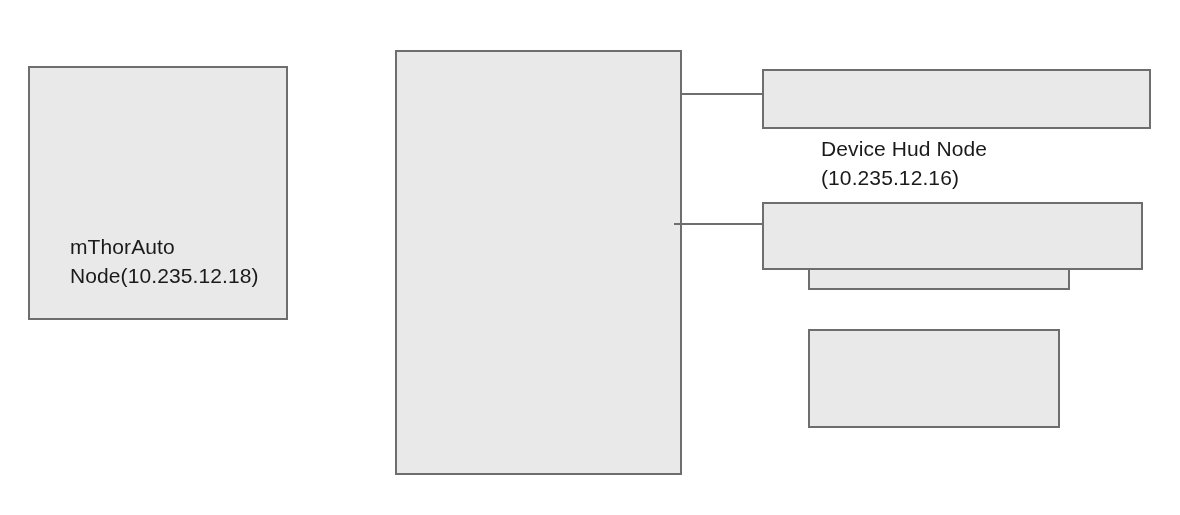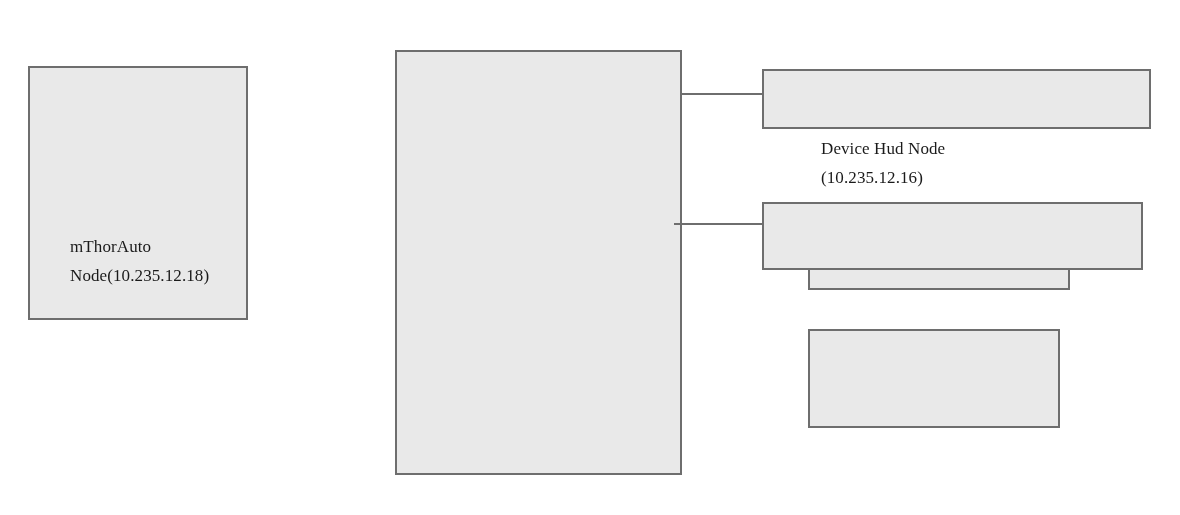--- a/index.html
+++ b/index.html
@@ -19,31 +19,30 @@
   }
   .box {
     position: absolute;
     box-sizing: border-box;
     background: #e9e9e9;
     border: 2px solid #6e6e6e;
   }
   .txt {
     position: absolute;
     color: #1a1a1a;
-    font-size: 17px;
+    font-size: 21px;
     line-height: 29px;
     white-space: pre;
     letter-spacing: 0.1px;
-    font-family: Liberation Serif, serif;
   }
   
   #mthor-box {
     left: 28px;
     top: 66px;
-    width: 220px;
+    width: 260px;
     height: 254px;
   }
   #mthor-text {
     left: 40px;
     top: 164px;
   }
   
   #hud-box {
     left: 395px;
     top: 50px;

